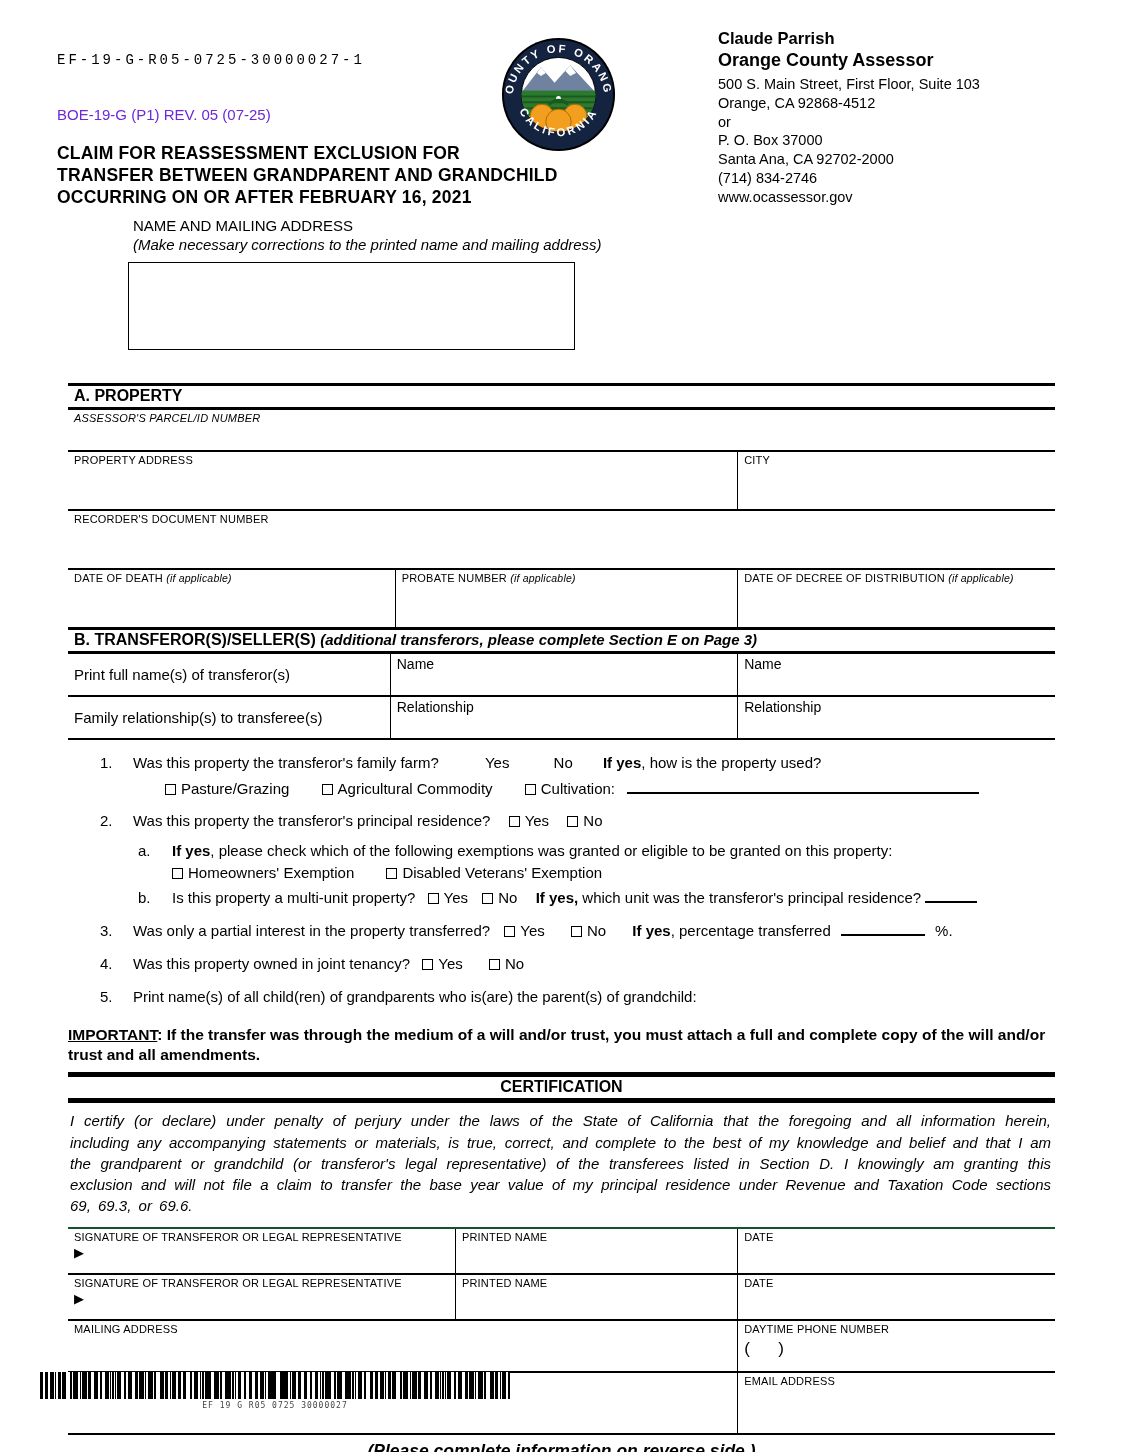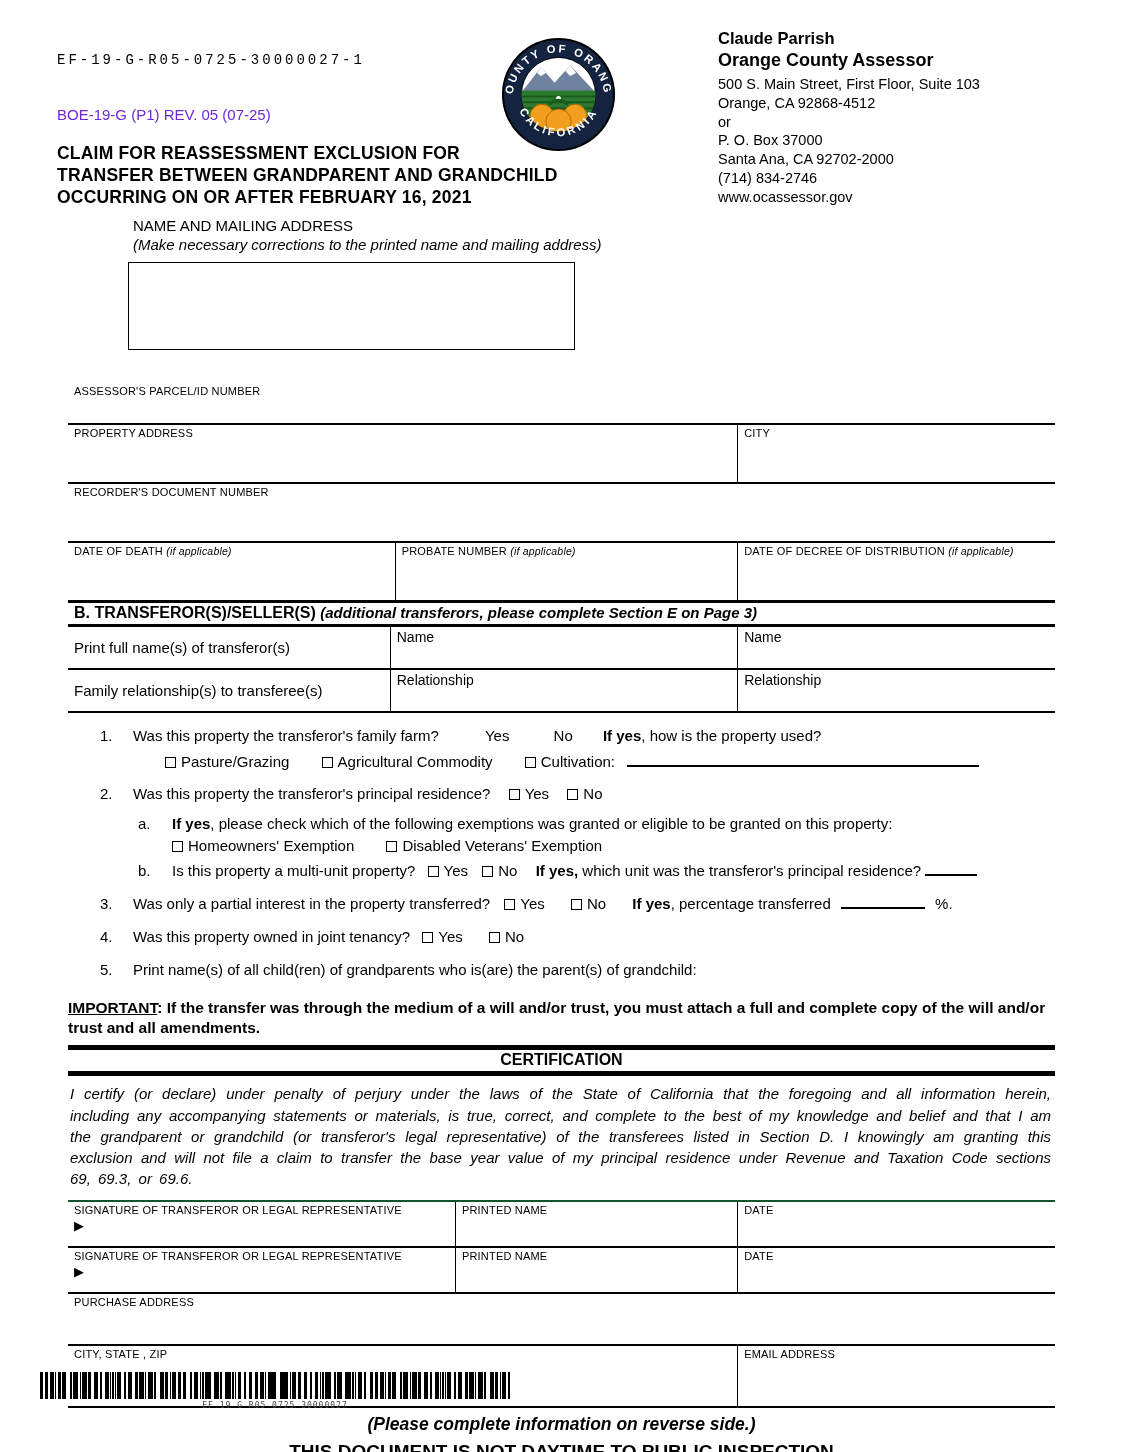--- a/index.html
+++ b/index.html
@@ -27,21 +27,21 @@
   
   .main { position:absolute; left:68px; top:383px; width:987px; }
   .sec-head { border-top:3.5px solid #000; border-bottom:3.5px solid #000;
               font-size:16px; font-weight:bold; padding:1px 6px 2px; }
   .sec-head .note { font-weight:bold; font-style:italic; font-size:15px; }
   .frow { display:flex; border-bottom:2.5px solid #000; }
   .fcell { position:relative; padding:2px 6px; }
   .fcell + .fcell { border-left:1.5px solid #000; }
   .flabel { font-size:11px; letter-spacing:0.2px; }
   .flabel .ital { font-style:italic; font-size:10.5px;margin-top:16px; }
-  .h40 { height:40px; } .h39 { height:57px; } .h41 { height:41px; } .h44 { height:44px; }
+  .h40 { height:40px;font-style:italic; } .h39 { height:57px; } .h41 { height:41px; } .h44 { height:44px; }
   .h50 { height:50px; } .h48 { height:60px; }
   .w-main { width:67.8%; } .w-side { width:32.2%; }
   .w-a1 { width:33.1%; } .w-a2 { width:34.7%; }
   .w-b1 { width:32.6%; } .w-b2 { width:35.2%; }
   .w-s1 { width:39.2%; } .w-s2 { width:28.6%; }
   .b-left-label { font-size:15px; display:flex; align-items:center; height:100%; }
   .b-cell-label { font-size:14px; }
   
   .questions { margin-top:14px; font-size:15px; }
   .q { padding-left:32px; display:flex; margin-top:11px; }
@@ -136,20 +136,21 @@
     <div class="a-line">(714) 834-2746</div>
     <div class="a-line">www.ocassessor.gov</div>
   </div>
 
   <div class="mail-label">NAME AND MAILING ADDRESS</div>
   <div class="mail-sub">(Make necessary corrections to the printed name and mailing address)</div>
   <div class="mail-box"></div>
 
   <div class="main">
 
+    <div class="sec-head">A. PROPERTY</div>
     <div class="frow">
       <div class="fcell h40" style="width:100%">
         <div class="flabel">ASSESSOR'S PARCEL/ID NUMBER</div>
       </div>
     </div>
     <div class="frow">
       <div class="fcell h39 w-main">
         <div class="flabel">PROPERTY ADDRESS</div>
       </div>
       <div class="fcell h39 w-side">
@@ -307,21 +308,25 @@
         </div>
         <div class="fcell h44 w-s2">
           <div class="flabel">PRINTED NAME</div>
         </div>
         <div class="fcell h44 w-side">
           <div class="flabel">DATE</div>
         </div>
       </div>
       <div class="frow">
         <div class="fcell h50 w-main">
-          <div class="flabel">PURCHASE ADDRESS</div>
+          <div class="flabel">MAILING ADDRESS</div>
+        </div>
+        <div class="fcell h50 w-side">
+          <div class="flabel">DAYTIME PHONE NUMBER</div>
+          <div class="phone-hint">(&nbsp;&nbsp;&nbsp;&nbsp;&nbsp;&nbsp;)</div>
         </div>
       </div>
       <div class="frow">
         <div class="fcell h48 w-main">
           <div class="flabel">CITY, STATE , ZIP</div>
         </div>
         <div class="fcell h48 w-side">
           <div class="flabel">EMAIL ADDRESS</div>
         </div>
       </div>

